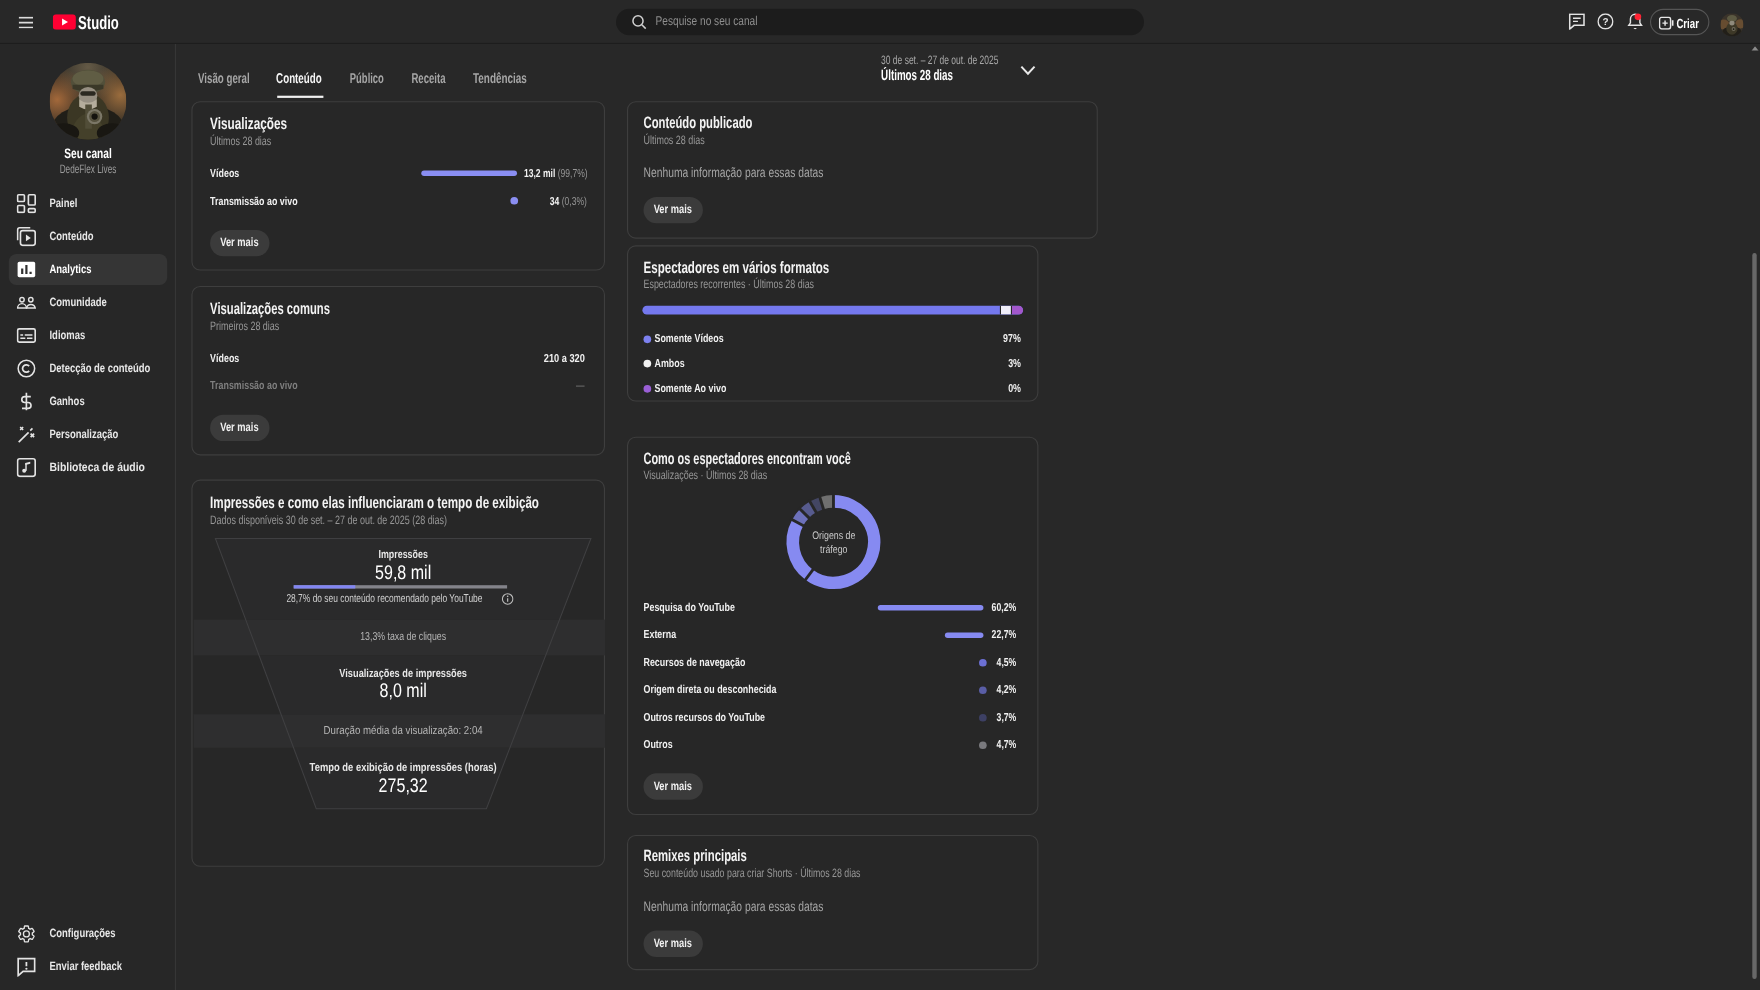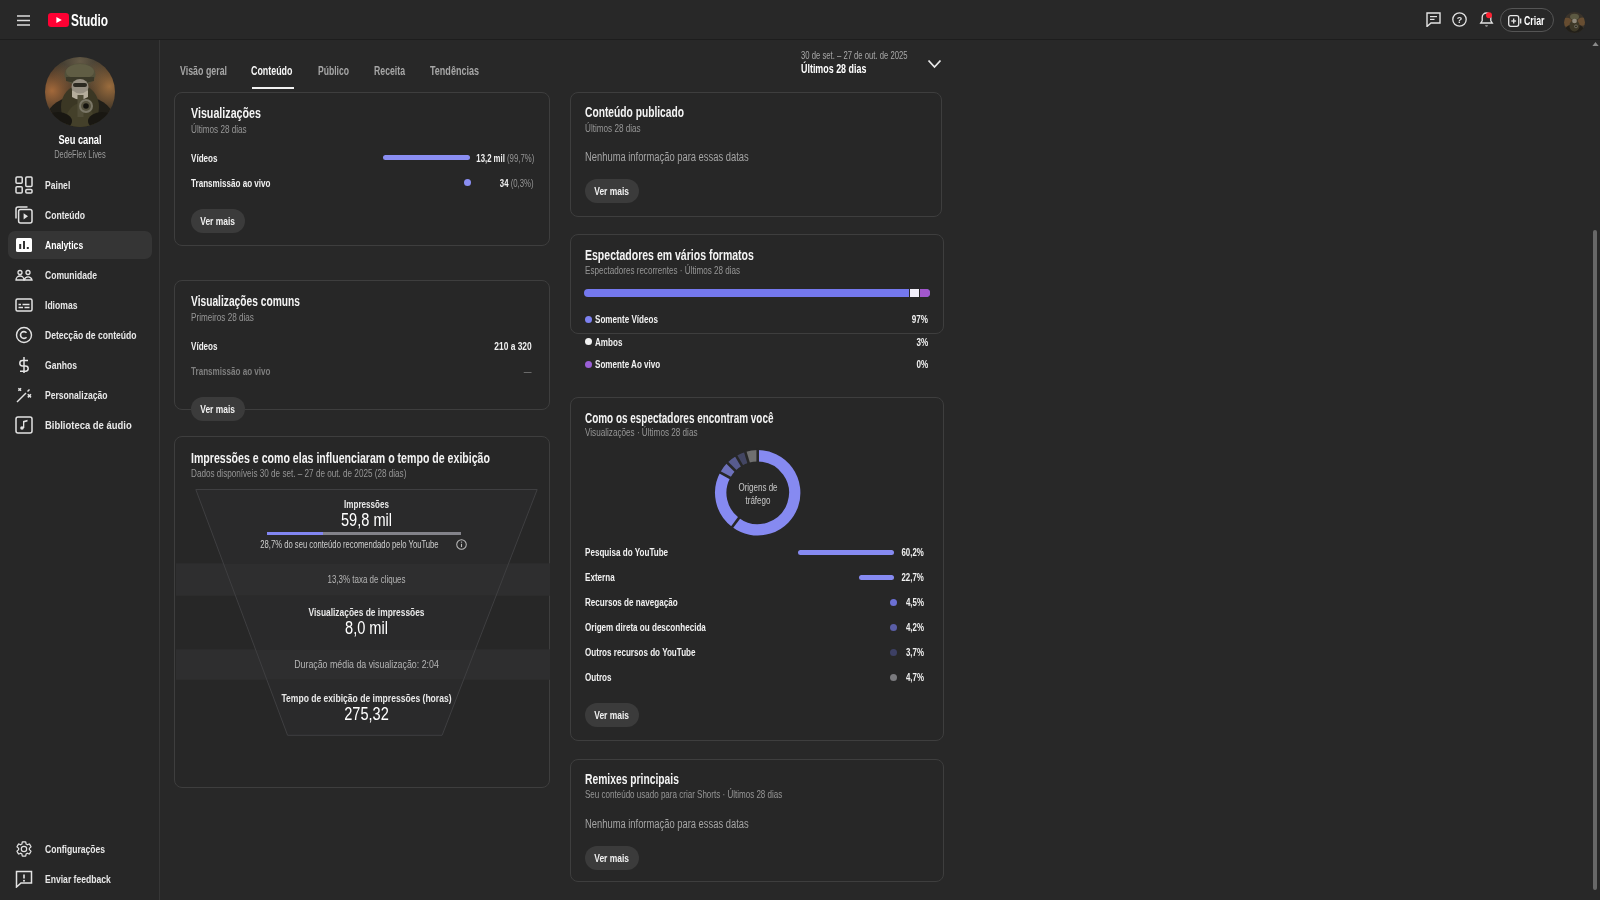--- a/index.html
+++ b/index.html
@@ -25,20 +25,27 @@
         <line x1="0" y1="1" x2="13" y2="1"></line>
         <line x1="0" y1="5.5" x2="13" y2="5.5"></line>
         <line x1="0" y1="10" x2="13" y2="10"></line>
       </g>
     </svg>
   <svg class="abs" style="left:47.5px;top:13px" width="21" height="14" viewBox="0 0 21 14">
       <rect width="21" height="14" rx="3.2" fill="#f03"></rect>
       <path d="M8.4 3.9 L13.8 7 L8.4 10.1 Z" fill="#fff"></path>
     </svg>
   <div class="abs" style="left:71px;top:10.5px;font-size:17px;font-weight:700;color:#fff;transform:scaleX(.70);transform-origin:0 50%">Studio</div>
+  <div class="abs" style="left:560px;top:8px;width:480px;height:24px;border-radius:12px;background:#1c1c1c">
+    <svg class="abs" style="left:14px;top:5px" width="14" height="14" viewBox="0 0 14 14">
+        <circle cx="6" cy="6" r="4.6" fill="none" stroke="#cfcfcf" stroke-width="1.4"></circle>
+        <line x1="9.5" y1="9.5" x2="13" y2="13" stroke="#cfcfcf" stroke-width="1.4"></line>
+      </svg>
+    <div class="abs" style="left:36px;top:6px;font-size:11.5px;color:#8f8f8f;transform:scaleX(.8);transform-origin:0 50%;white-space:nowrap">Pesquise no seu canal</div>
+  </div>
 
   <svg class="abs" style="left:1426px;top:12px" width="15" height="15" viewBox="0 0 15 15">
       <path d="M1 1 h13 v10 h-9 l-4 3.5 Z" fill="none" stroke="#e3e3e3" stroke-width="1.4"></path>
       <line x1="4" y1="4.6" x2="11" y2="4.6" stroke="#e3e3e3" stroke-width="1.2"></line>
       <line x1="4" y1="7.4" x2="8.5" y2="7.4" stroke="#e3e3e3" stroke-width="1.2"></line>
     </svg>
   <svg class="abs" style="left:1452px;top:12px" width="15" height="15" viewBox="0 0 15 15">
       <circle cx="7.5" cy="7.5" r="6.7" fill="none" stroke="#e3e3e3" stroke-width="1.3"></circle>
       <text x="7.5" y="10.6" font-size="9" font-weight="bold" fill="#e3e3e3" text-anchor="middle" font-family="Liberation Sans">?</text>
     </svg>
@@ -234,21 +241,21 @@
     <div class="csub" style="top:30px">Últimos 28 dias</div>
     <div class="rlabel" style="left:16px;top:58.5px">Vídeos</div>
     <div class="abs" style="left:208px;top:61.8px;width:87px;height:5.5px;border-radius:3px;background:#8a8ef2"></div>
     <div class="rgrp" style="right:15px;top:58.5px">13,2 mil <span class="pct">(99,7%)</span></div>
     <div class="rlabel" style="left:16px;top:83.5px">Transmissão ao vivo</div>
     <div class="abs" style="left:289px;top:86px;width:7px;height:7px;border-radius:50%;background:#8a8ef2"></div>
     <div class="rgrp" style="right:15px;top:83.5px">34 <span class="pct">(0,3%)</span></div>
     <div class="vermais" style="top:116px"><span>Ver mais</span></div>
   </div>
 
-  <div class="card" style="left:13px;top:240px;width:376px;height:130px">
+  <div class="card" style="left:13px;top:220px;width:376px;height:154px">
     <div class="ctitle" style="top:11px;transform:scaleX(.682)">Visualizações comuns</div>
     <div class="csub" style="top:30px">Primeiros 28 dias</div>
     <div class="rlabel" style="left:16px;top:58.5px">Vídeos</div>
     <div class="rgrp" style="right:17px;top:58.5px;transform:scaleX(.80)">210 a 320</div>
     <div class="rlabel" style="left:16px;top:83.5px;color:#7f7f7f">Transmissão ao vivo</div>
     <div class="rgrp" style="right:18px;top:83.5px;color:#7f7f7f;font-weight:400">—</div>
     <div class="vermais" style="top:116px"><span>Ver mais</span></div>
   </div>
 
   <div class="card" style="left:13px;top:396px;width:376px;height:352px">
@@ -274,28 +281,28 @@
         <circle cx="6" cy="3.4" r=".8" fill="#bdbdbd"></circle>
       </svg>
     <div class="fct" style="top:136px;font-size:10.5px;color:#b5b5b5;transform:scaleX(.76)">13,3% taxa de cliques</div>
     <div class="fct" style="top:168.5px;font-size:10.5px;font-weight:700;color:#e8e8e8;transform:scaleX(.80)">Visualizações de impressões</div>
     <div class="fct" style="top:181px;font-size:18px;color:#fff;transform:scaleX(.81)">8,0 mil</div>
     <div class="fct" style="top:221px;font-size:10.5px;color:#b5b5b5;transform:scaleX(.84)">Duração média da visualização: 2:04</div>
     <div class="fct" style="top:254.5px;font-size:10.5px;font-weight:700;color:#e8e8e8;transform:scaleX(.815)">Tempo de exibição de impressões (horas)</div>
     <div class="fct" style="top:267px;font-size:18px;color:#fff;transform:scaleX(.81)">275,32</div>
   </div>
 
-  <div class="card" style="left:409px;top:52px;width:372px;height:125px">
+  <div class="card" style="left:409px;top:52px;width:428px;height:125px">
     <div class="ctitle" style="left:14px;top:10px;transform:scaleX(.683)">Conteúdo publicado</div>
     <div class="csub" style="left:14px;top:29px">Últimos 28 dias</div>
     <div class="abs" style="left:14px;top:57px;font-size:12.5px;color:#a5a5a5;white-space:nowrap;transform:scaleX(.75);transform-origin:0 50%">Nenhuma informação para essas datas</div>
     <div class="vermais" style="left:14px;top:86px"><span>Ver mais</span></div>
   </div>
 
-  <div class="card" style="left:409px;top:194px;width:374px;height:100px">
+  <div class="card" style="left:409px;top:183px;width:374px;height:142px">
     <div class="ctitle" style="left:14px;top:11px;transform:scaleX(.701)">Espectadores em vários formatos</div>
     <div class="csub" style="left:14px;top:29px;transform:scaleX(.735)">Espectadores recorrentes · Últimos 28 dias</div>
     <div class="abs" style="left:13px;top:53.5px;width:346px;height:8px;border-radius:4px;background:#7478ee;overflow:hidden">
       <div class="abs" style="left:325px;top:0;width:1.2px;height:8px;background:#272727"></div>
       <div class="abs" style="left:326.2px;top:0;width:8.8px;height:8px;background:#f0eefa"></div>
       <div class="abs" style="left:335px;top:0;width:1.2px;height:8px;background:#272727"></div>
       <div class="abs" style="left:336.2px;top:0;width:10px;height:8px;background:#a257cc"></div>
     </div>
     <div class="abs" style="left:14px;top:80.5px;width:7px;height:7px;border-radius:50%;background:#7d81f0"></div>
     <div class="rlabel" style="left:24px;top:78px">Somente Vídeos</div>

